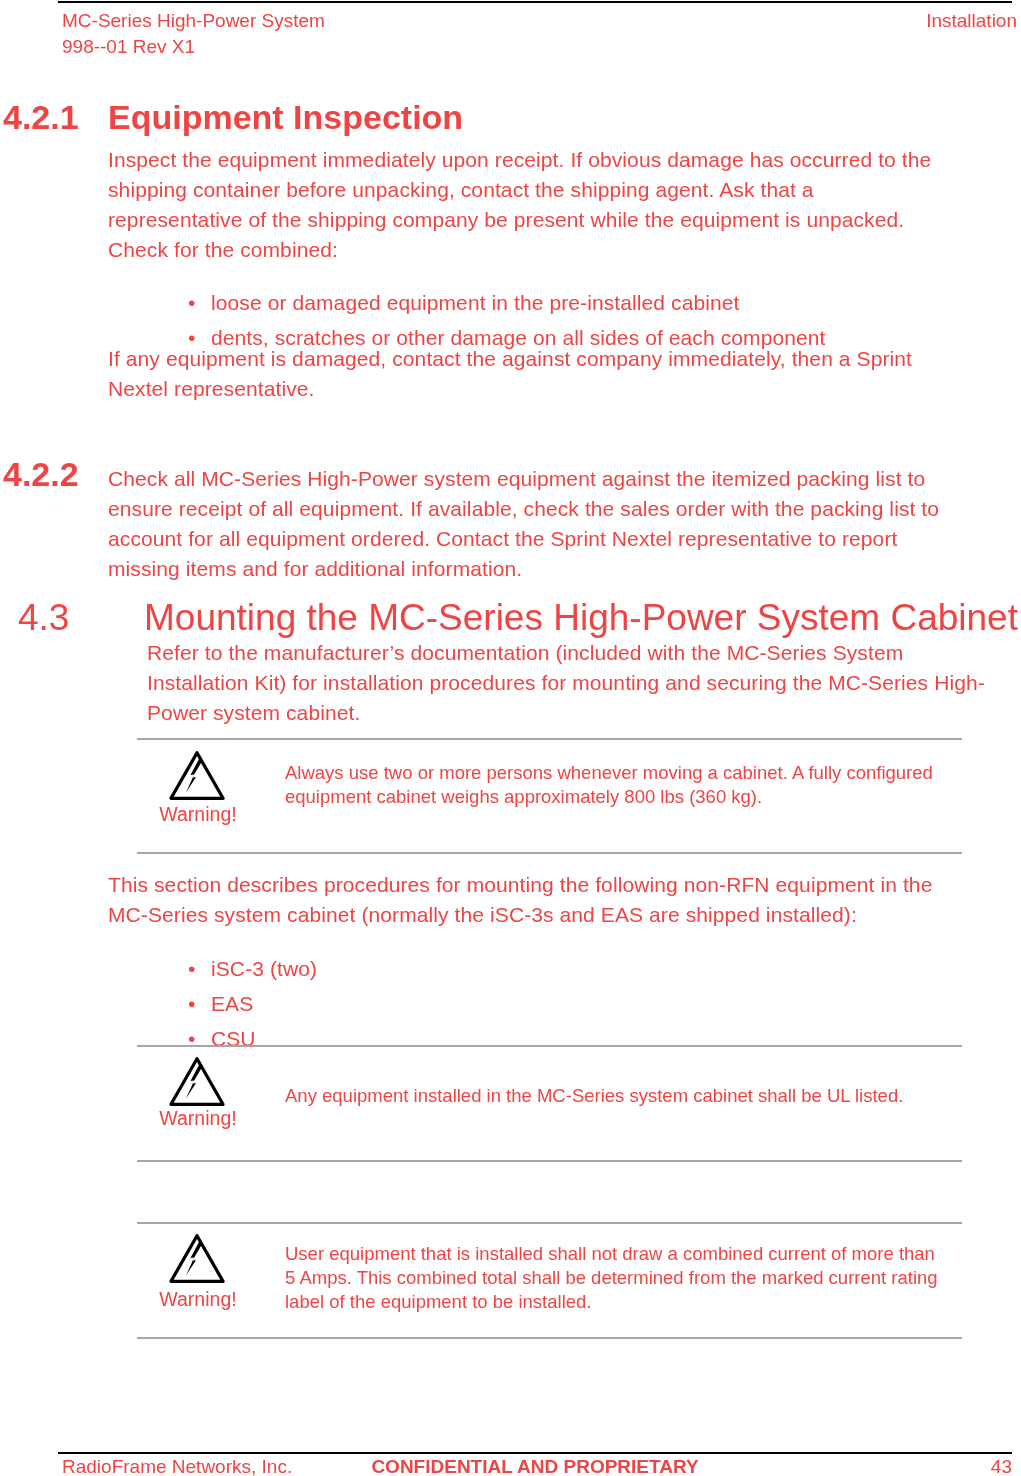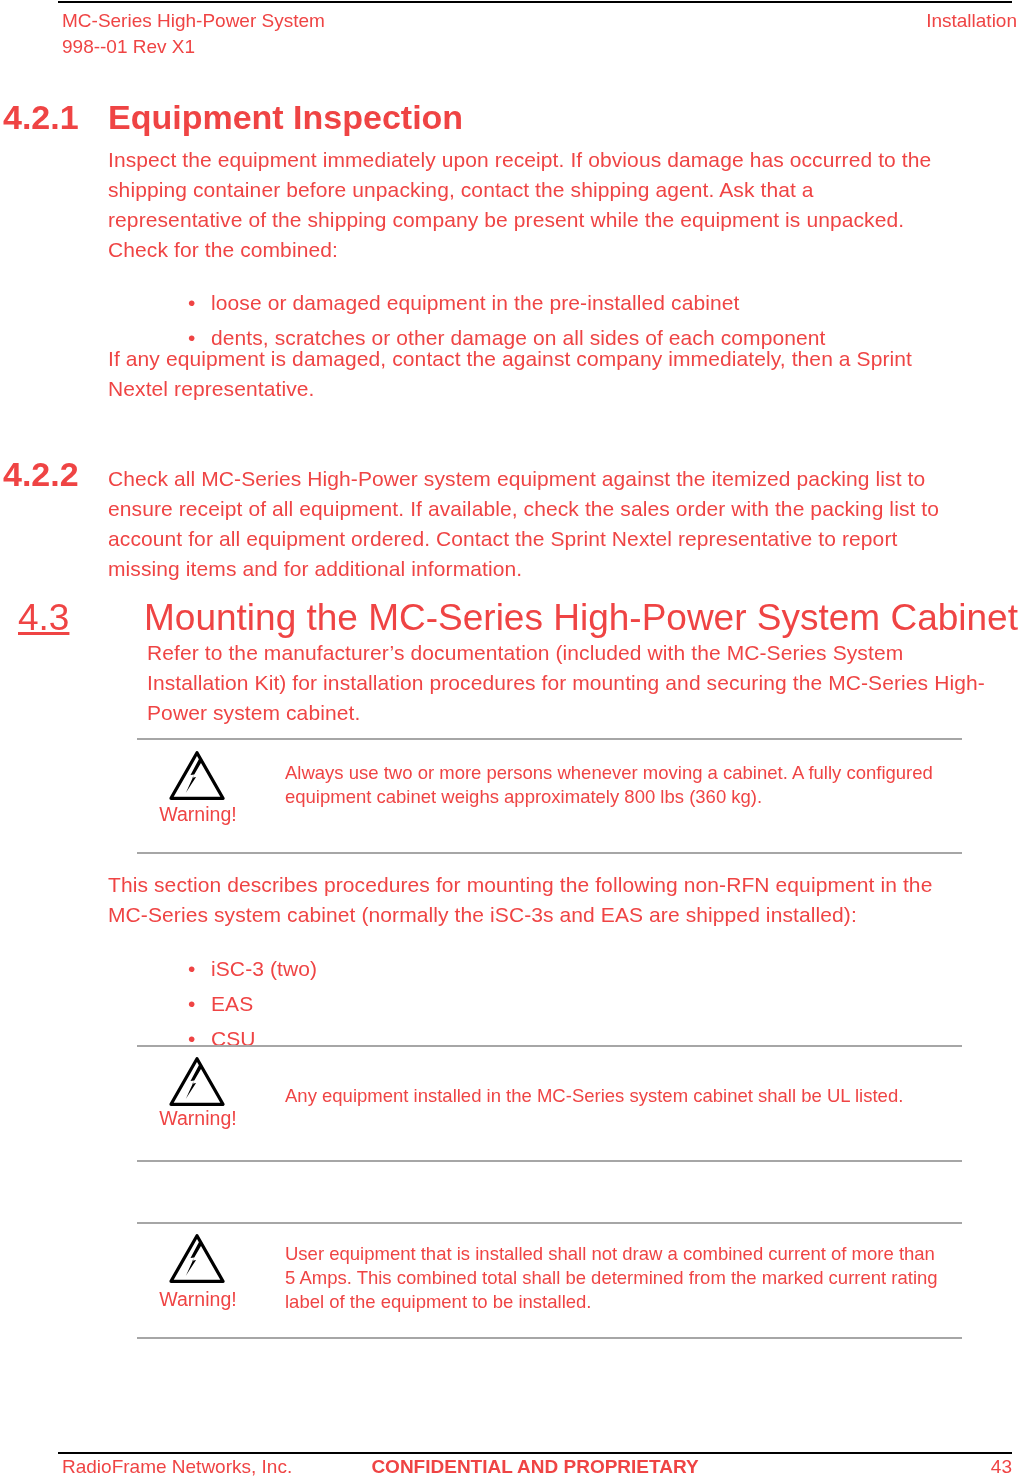--- a/index.html
+++ b/index.html
@@ -26,21 +26,21 @@
   #footer-left{left:62px;top:1456px;}
   #footer-center{left:58px;width:954px;top:1456px;text-align:center;font-weight:bold;}
   #footer-right{right:9px;top:1456px;}
   
   .h2{font-size:34px;line-height:34px;font-weight:700;white-space:nowrap;}
   .h1{font-size:37px;line-height:44px;font-weight:400;white-space:nowrap;}
   #s421-num{left:3px;top:100px;}
   #s421-title{left:108px;top:100px;}
   #s422-num{left:3px;top:418px;margin-top:39px;}
   #s422-title{left:108px;top:418px;}
-  #s43-num{left:18px;top:596px;text-decoration:underline;}
+  #s43-num{left:18px;top:596px;}
   #s43-title{left:110px;top:596px;margin-left:34px;}
   
   .para{position:absolute;left:108px;font-size:21px;line-height:30px;white-space:pre-line;letter-spacing:0.1px;}
   #s421-p1{top:145px;}
   #s421-p2{top:235px;}
   #s421-p3{top:344px;}
   #s422-p1{top:464px;}
   #s43-p1{top:638px;margin-left:39px;}
   #s43-p2{top:870px;}
   

